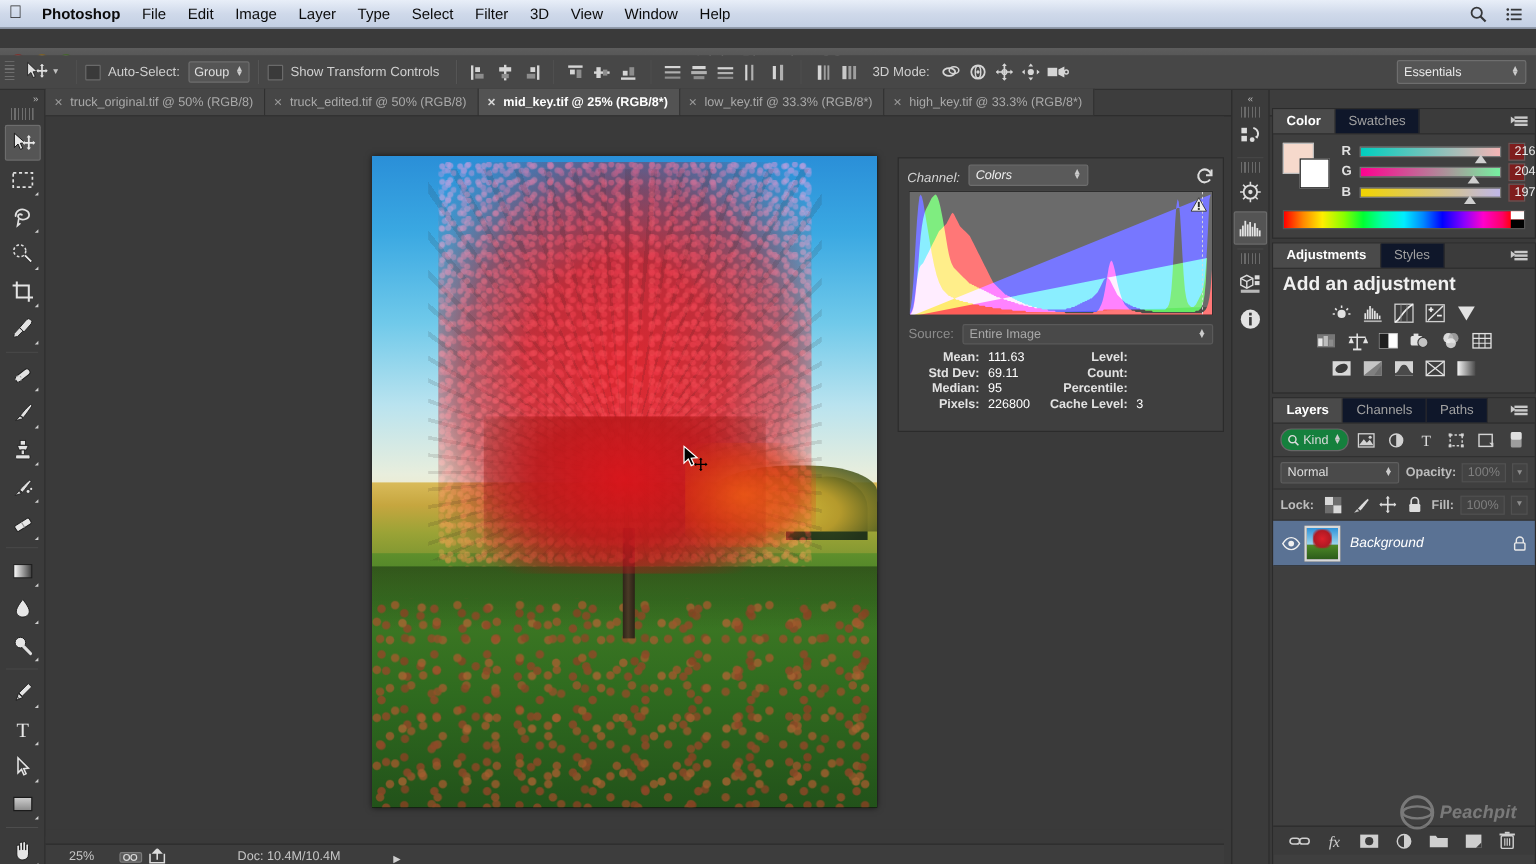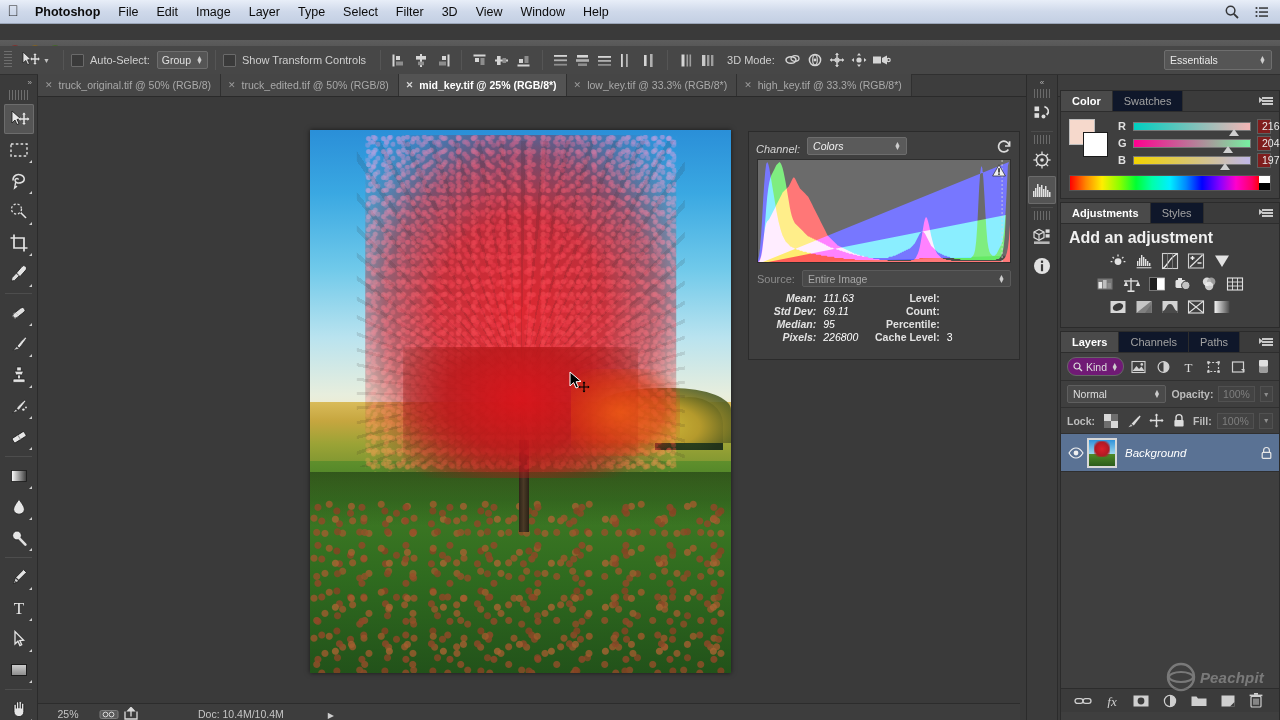--- a/index.html
+++ b/index.html
@@ -270,21 +270,21 @@
     position: absolute; right: 4px; top: 4px; width: 14px; height: 13px;
   }
   .hist-source-row { display:flex; align-items:center; gap:7px; padding: 7px 8px 3px 8px; }
   .hist-source-label { font-size: 11px; color: #8c8c8c; }
   .hist-source-select {
     flex:1; height: 17px; background: #494949; border: 1px solid #5a5a5a; border-radius: 2px;
     display:flex; align-items:center; padding: 0 5px; font-size: 10.5px; color: #a8a8a8;
   }
   .stats { display:flex; padding: 2px 8px 0 8px; font-size: 10.5px; }
   .stats-col { display: grid; grid-template-columns: auto auto; gap: 1px 7px; }
-  .stats-col.left { width: 118px; font-style: italic; }
+  .stats-col.left { width: 118px; }
   .st-k { text-align: right; color: #e2e2e2; font-weight: bold; }
   .st-v { color: #ffffff; }
 
   
   .icondock {
     position: absolute; left: 1026px; top: 75px; width: 32px; height: 645px;
     background: #3b3b3b; border-left: 1px solid #2b2b2b; border-right: 1px solid #2b2b2b;
   }
   .dock-collapse { height: 14px; display:flex; align-items:center; justify-content:center; font-size:8px; color:#b4b4b4;}
   .dock-grip {
@@ -332,21 +332,21 @@
 
   
   .adj-head { font-size: 16px; color: #f0f0f0; font-weight: bold; padding: 5px 8px 2px 8px; }
   .adj-rows { padding: 2px 8px 7px 8px; }
   .adj-row { display: flex; justify-content: center; gap: 4px; margin-bottom: 3px; }
   .adj-ic { width: 22px; height: 20px; display:flex; align-items:center; justify-content:center; }
 
   
   .lay-filter { display:flex; align-items:center; gap: 5px; padding: 4px 6px; border-bottom:1px solid #303030;}
   .kind-sel {
-    width: 62px; height: 19px; background: #701a75; border: 1px solid #666; border-radius: 9px;
+    width: 62px; height: 19px; background: #15803d; border: 1px solid #666; border-radius: 9px;
     display:flex; align-items:center; gap:3px; padding: 0 5px; font-size: 10.5px; color: #dcdcdc;
   }
   .fic { width: 22px; height: 19px; display:flex; align-items:center; justify-content:center; }
   .lay-mode {
     display:flex; align-items:center; gap:5px; padding: 4px 6px; border-bottom:1px solid #303030;
   }
   .mode-sel {
     width: 104px; height: 18px; background: #4a4a4a; border: 1px solid #5f5f5f; border-radius:2px;
     display:flex; align-items:center; padding: 0 5px; font-size: 10.5px; color:#dedede;
   }

